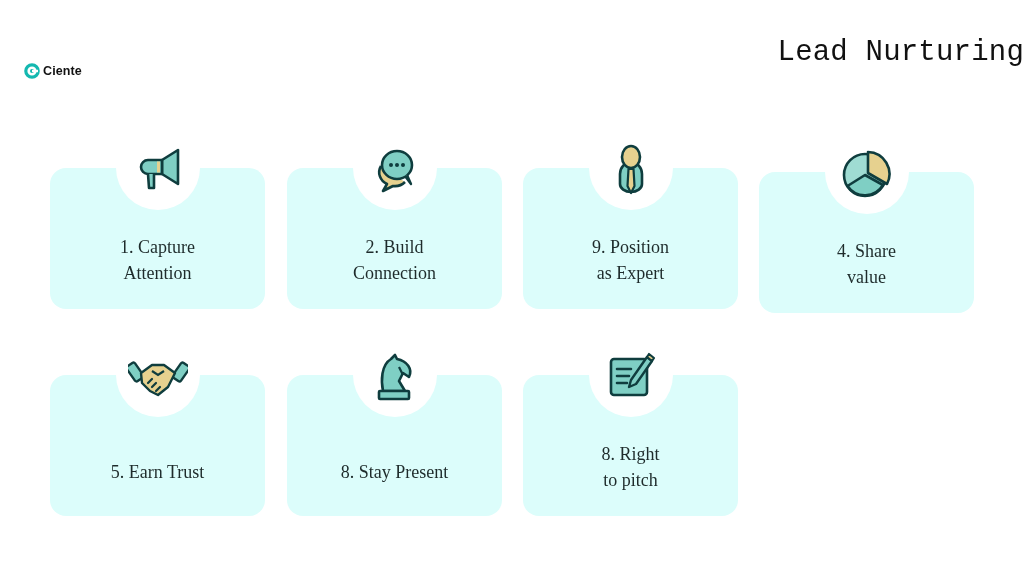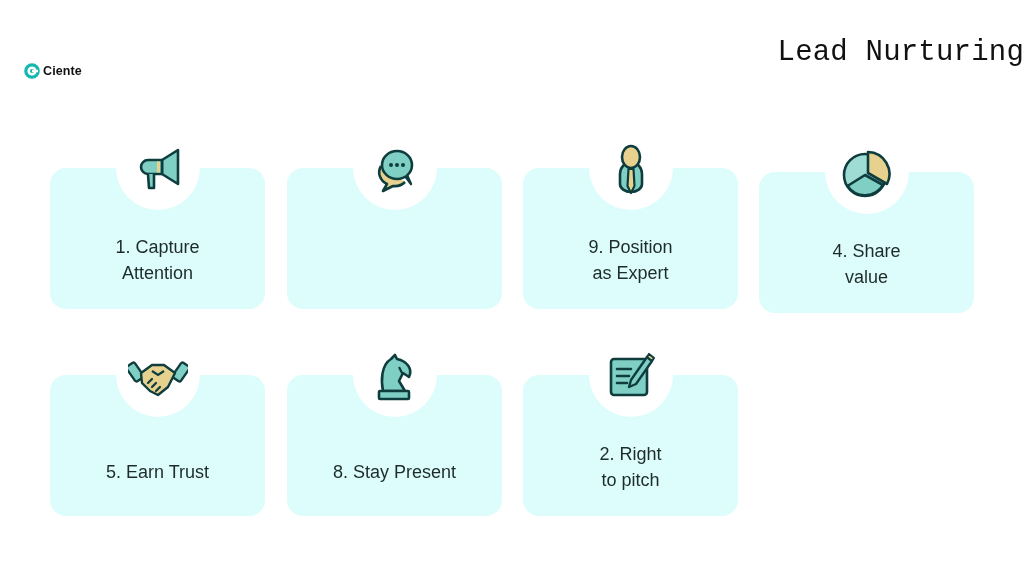--- a/index.html
+++ b/index.html
@@ -22,21 +22,21 @@
     .notch {
       position: absolute; width: 84px; height: 84px; background: #ffffff; border-radius: 50%;
       left: 50%; top: -42px; transform: translateX(-50%);
     }
     .icon {
       position: absolute; left: 50%; top: -24px; transform: translateX(-50%); width: 52px; height: 52px;
     }
     .icon svg { width: 52px; height: 52px; display: block; }
     .label {
       position: absolute; left: 0; right: 0; text-align: center;
-      font-family: Liberation Sans, sans-serif; font-size: 18px; color: #1e2b2b; line-height: 26px; white-space: pre-line;
+      font-family: Liberation Serif, serif; font-size: 18px; color: #1e2b2b; line-height: 26px; white-space: pre-line;
     }
     .label.two { top: 66px; }
     .label.one { top: 84px; }
   </style>
 </head>
 <body>
 
 <div class="logo">
   <svg class="logo-mark" viewBox="0 0 16 16">
     <circle cx="8" cy="8" r="6.2" fill="none" stroke="#14b8b0" stroke-width="3.2"></circle>
@@ -67,20 +67,22 @@
   <div class="icon">
     <svg viewBox="0 0 52 52">
       <path d="M12 22 A14 13 0 0 0 18 40 L14 47 L24 42 A14 13 0 0 0 36 38" fill="#e6d18f" stroke="#0f3d3e" stroke-width="2.6" stroke-linejoin="round"></path>
       <ellipse cx="28" cy="21" rx="15" ry="14" fill="#7fcfc4" stroke="#0f3d3e" stroke-width="2.6"></ellipse>
       <path d="M36 32 L42 40 L38 31" fill="#7fcfc4" stroke="#0f3d3e" stroke-width="2.4" stroke-linejoin="round"></path>
       <circle cx="22" cy="21" r="2" fill="#0f3d3e"></circle>
       <circle cx="28" cy="21" r="2" fill="#0f3d3e"></circle>
       <circle cx="34" cy="21" r="2" fill="#0f3d3e"></circle>
     </svg>
   </div>
+  <div class="label two">2. Build
+Connection</div>
 </div>
 
 <div class="card" style="left:523px; top:168px;">
   <div class="notch"></div>
   <div class="icon">
     <svg viewBox="0 0 52 52">
       <path d="M15 30 A11 12 0 0 1 37 30 L37 40 A11 8 0 0 1 26 48 A11 8 0 0 1 15 40 Z" fill="#7fcfc4" stroke="#0f3d3e" stroke-width="2.6" stroke-linejoin="round"></path>
       <path d="M23.5 25 L28.5 25 L29.5 42 L26 49 L22.5 42 Z" fill="#e6d18f" stroke="#0f3d3e" stroke-width="2.2" stroke-linejoin="round"></path>
       <ellipse cx="26" cy="13" rx="9" ry="11" fill="#e6d18f" stroke="#0f3d3e" stroke-width="2.6"></ellipse>
     </svg>
@@ -131,15 +133,15 @@
 <div class="card" style="left:523px; top:375px;">
   <div class="notch"></div>
   <div class="icon">
     <svg viewBox="0 0 52 52">
       <rect x="6" y="8" width="36" height="36" rx="3" fill="#7fcfc4" stroke="#0f3d3e" stroke-width="2.6"></rect>
       <path d="M12 18 H26 M12 25 H24 M12 32 H22" stroke="#0f3d3e" stroke-width="2.6" stroke-linecap="round"></path>
       <path d="M24 36 L26 29 L42 6 L47 10 L31 33 Z" fill="#7fcfc4" stroke="#0f3d3e" stroke-width="2.4" stroke-linejoin="round"></path>
       <path d="M42 6 L47 10 L49 7 L44 3 Z" fill="#e6d18f" stroke="#0f3d3e" stroke-width="2.2" stroke-linejoin="round"></path>
     </svg>
   </div>
-  <div class="label two">2. Right
+  <div class="label two">8. Right
 to pitch</div>
 </div>
 
 </body></html>

